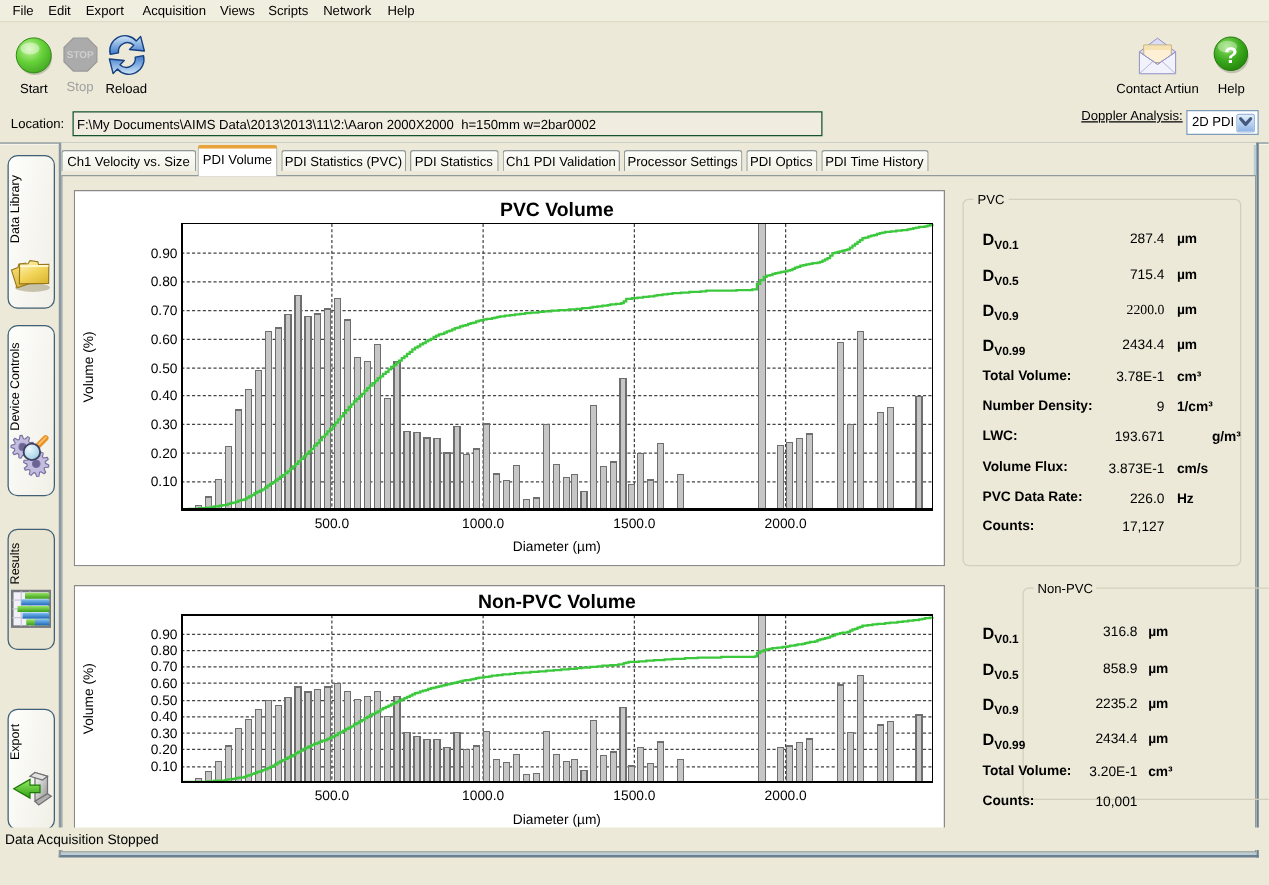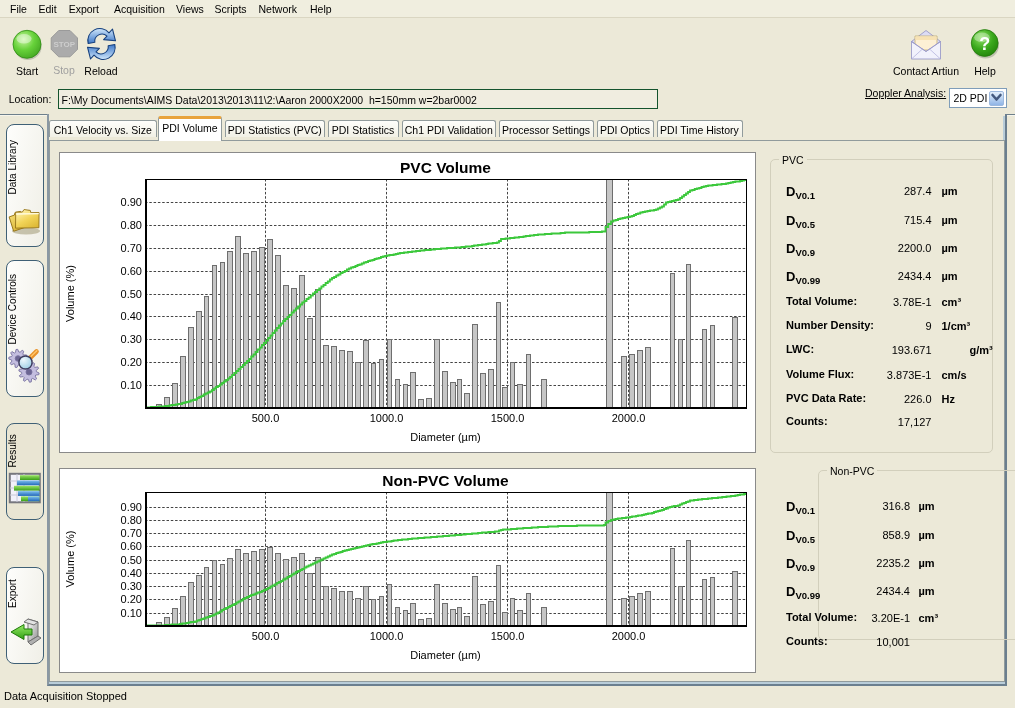--- a/index.html
+++ b/index.html
@@ -49,21 +49,21 @@
 .fieldset { position:absolute; left:770px; width:222.5px;
   border:1px solid #d2cfbc; border-radius:5px; }
 .fieldset .legend { position:absolute; left:8px; top:-6px; background:#ece9d8; padding:0 3px; font-size:10.5px; }
 .srow { position:absolute; left:786px; width:215px; height:20px; }
 .dD { font-size:13px; font-weight:bold; }
 .dsub { font-size:9.5px; font-weight:bold; position:relative; top:3px; }
 .blab { font-size:11px; font-weight:bold; }
 .sval { position:absolute; top:1px; width:150px; text-align:right; font-size:11px; }
 .sunit { position:absolute; top:1px; font-size:11px; font-weight:bold; }
 
-.statusbar { position:absolute; left:0; top:686px; width:100%; height:18px; background:#ece9d8; }
+.statusbar { position:absolute; left:0; top:662px; width:100%; height:18px; background:#ece9d8; }
 .statusbar span { position:absolute; left:4px; top:3.5px; font-size:11px; }
 </style></head>
 <body>
 <div id="app">
 
 <div class="menubar">
       <span style="left:10px;">File</span>
       <span style="left:38.5px;">Edit</span>
       <span style="left:68.7px;">Export</span>
       <span style="left:114px;">Acquisition</span>
@@ -466,21 +466,21 @@
       <span class="legend">Non-PVC</span>
     </div>
 <div class="srow" style="top:184.4px;">
 <span class="dD">D</span><span class="dsub">V0.1</span>
 <span class="sval" style="left:-4.5px;">287.4</span><span class="sunit" style="left:155.5px;">µm</span></div>
     <div class="srow" style="top:212.7px;">
 <span class="dD">D</span><span class="dsub">V0.5</span>
 <span class="sval" style="left:-4.5px;">715.4</span><span class="sunit" style="left:155.5px;">µm</span></div>
     <div class="srow" style="top:241.0px;">
 <span class="dD">D</span><span class="dsub">V0.9</span>
-<span class="sval" style="left:-4.5px;">2200.0</span><span class="sunit" style="left:155.5px;">µm</span></div>
+<span class="sval" style="left:-4.5px;font-family:Liberation Serif, serif;">2200.0</span><span class="sunit" style="left:155.5px;">µm</span></div>
     <div class="srow" style="top:269.4px;">
 <span class="dD">D</span><span class="dsub">V0.99</span>
 <span class="sval" style="left:-4.5px;">2434.4</span><span class="sunit" style="left:155.5px;">µm</span></div>
     <div class="srow" style="top:294.8px;">
 <span class="blab">Total Volume:</span>
 <span class="sval" style="left:-4.5px;">3.78E-1</span><span class="sunit" style="left:155.5px;">cm³</span></div>
     <div class="srow" style="top:319.1px;">
 <span class="blab">Number Density:</span>
 <span class="sval" style="left:-4.5px;">9</span><span class="sunit" style="left:155.5px;">1/cm³</span></div>
     <div class="srow" style="top:343.3px;">

